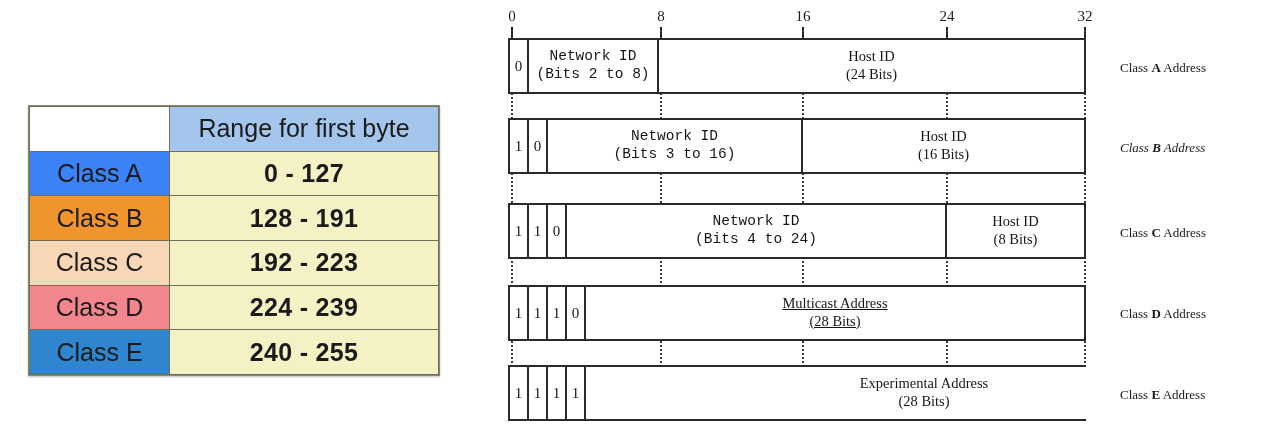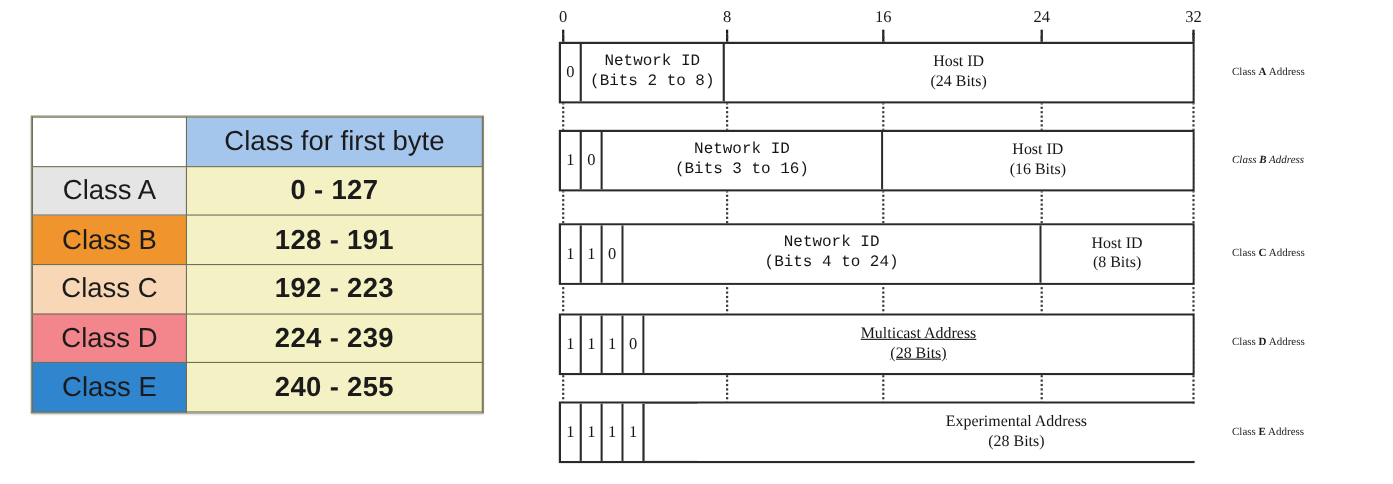--- a/index.html
+++ b/index.html
@@ -55,21 +55,21 @@
     background: #f4f1c4;
     font-weight: bold;
     font-size: 25px;
     letter-spacing: 0.3px;
   }
   .lbl-cell {
     font-size: 25px;
     text-align: left;
     padding-left: 10px;
   }
-  .lbl-a { background: #e5e5e5; }
+  .lbl-a { background: #3b82f6; }
   .lbl-b { background: #f0952e; }
   .lbl-c { background: #f7d7b6; }
   .lbl-d { background: #f2868c; }
   .lbl-e { background: #2f85ce; }
 
   
   #ip-diagram {
     position: absolute;
     left: 500px;
     top: 0px;
@@ -146,39 +146,39 @@
     color: #161616;
     background: #ffffff;
   }
   .field.divided { border-right: 2px solid #2a2a2a; font-family: Liberation Mono, monospace; }
   .field .f-name { display: block; }
   .field .f-bits { display: block; }
 
   .row-label {
     position: absolute;
     left: 620px;
-    font-size: 10px;
+    font-size: 13px;
     color: #1a1a1a;
     white-space: nowrap;
   }
   .row-label b { font-weight: bold; }
 </style>
 </head>
 <body>
 
 <div id="class-table">
   <table>
     <colgroup>
         <col class="c-label">
         <col>
       </colgroup>
     <tbody>
       <tr>
         <td class="hdr-blank"></td>
-        <td class="hdr-range">Class for first byte</td>
+        <td class="hdr-range">Range for first byte</td>
       </tr>
       <tr>
         <td class="lbl-cell lbl-a">Class A</td>
         <td class="val-cell">0 - 127</td>
       </tr>
       <tr>
         <td class="lbl-cell lbl-b">Class B</td>
         <td class="val-cell">128 - 191</td>
       </tr>
       <tr>

